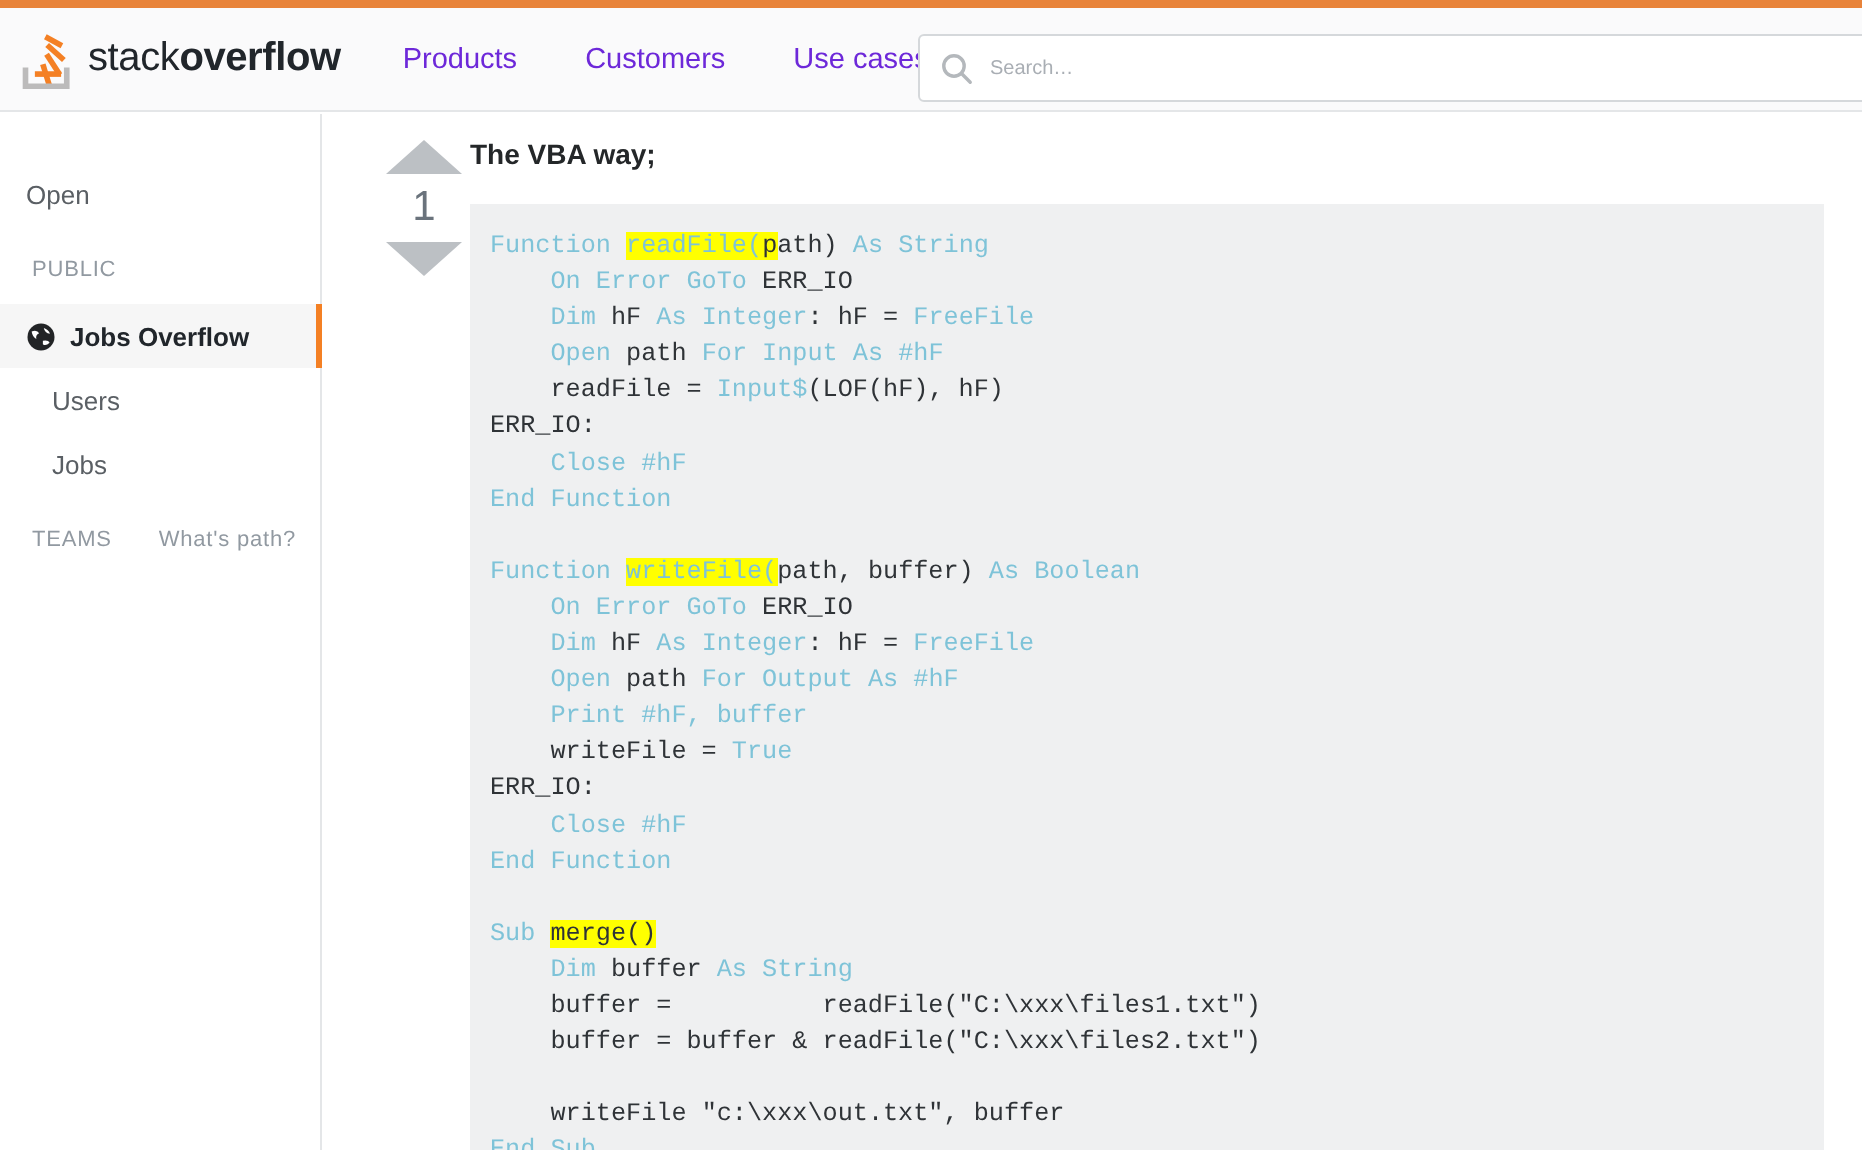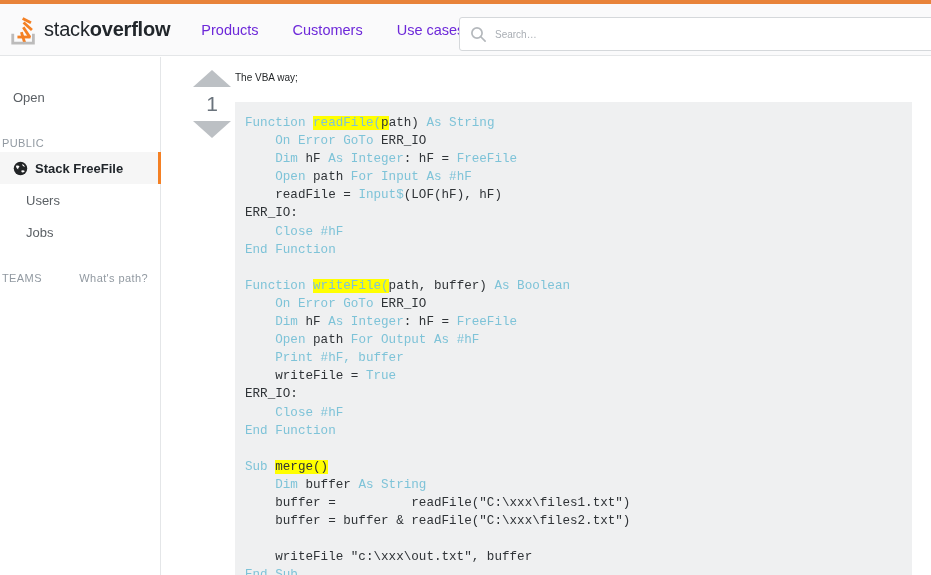--- a/index.html
+++ b/index.html
@@ -79,22 +79,22 @@
   .side-row.sub { padding-left: 26px; }
   .side-row.active {
     background: #f6f6f6; color: #21262b; font-weight: bold;
   }
   .side-row.active::after {
     content: ""; position: absolute; right: -1px; top: 0;
     width: 3px; height: 32px; background: #f48024;
   }
   .side-head {
     font-size: 11px; color: #9199a1; letter-spacing: .4px;
-    padding-left: 2px; margin-top: 16px; margin-bottom: 3px;
-    height: 20px; display: flex; align-items: flex-end;
+    padding-left: 16px; margin-top: 16px; margin-bottom: 3px;
+    height: 20px; display: flex; align-items: flex-start;
     justify-content: space-between; padding-right: 12px;
   }
   .whats-this { font-size: 11px; color: #9199a1; cursor: pointer; }
   .globe { width: 15px; height: 15px; margin-right: 7px; flex: 0 0 auto; }
   .teams-ico { width: 15px; height: 15px; margin-right: 7px; flex: 0 0 auto; position: relative; }
 
   
   #main { position: absolute; left: 162px; top: 57px; width: 769px; height: 518px; }
 
   #votecol {
@@ -107,21 +107,21 @@
   }
   .arrow-up { border-bottom: 17px solid #bcc0c4; }
   .arrow-dn { border-top: 17px solid #bcc0c4; }
   #votecount {
     font-size: 21px; color: #6a737c; line-height: 34px;
     font-family: "Liberation Sans", sans-serif;
   }
 
   #post-body { position: absolute; left: 73px; top: 11px; width: 690px; }
   #intro {
-    font-size: 10px; color: #242729; margin: 0 0 15px 0; line-height: 19px;
+    font-size: 14px; color: #242729; margin: 0 0 15px 0; line-height: 19px; font-weight: bold;
   }
 
   #codeblock {
     background: #eff0f1;
     width: 677px; padding: 12px 0 12px 10px;
     font-family: "Liberation Mono", monospace;
     font-size: 12.6px; line-height: 18.1px;
     color: #2f3337; white-space: pre;
     overflow: hidden;
   }
@@ -180,21 +180,21 @@
 
   <div class="side-row active">
     <span class="globe">
       <svg viewBox="0 0 16 16" width="15" height="15">
         <circle cx="8" cy="8" r="7.2" fill="#222426"></circle>
         <path d="M3 5 Q6 4 7 6 Q5 7 5.5 9 Q3.5 8 3 5 Z" fill="#ffffff"></path>
         <path d="M9.5 3.2 Q12 4 12.8 6.3 Q10 6 9.5 3.2 Z" fill="#ffffff"></path>
         <path d="M9 10 Q12 9.5 12.6 11 Q10.5 13 9 11.8 Z" fill="#ffffff"></path>
       </svg>
     </span>
-    <span>Stack FreeFile</span>
+    <span>Jobs Overflow</span>
   </div>
 
   <div class="side-row sub">
     <span>Users</span>
   </div>
   <div class="side-row sub">
     <span>Jobs</span>
   </div>
 
   <div class="side-head">

